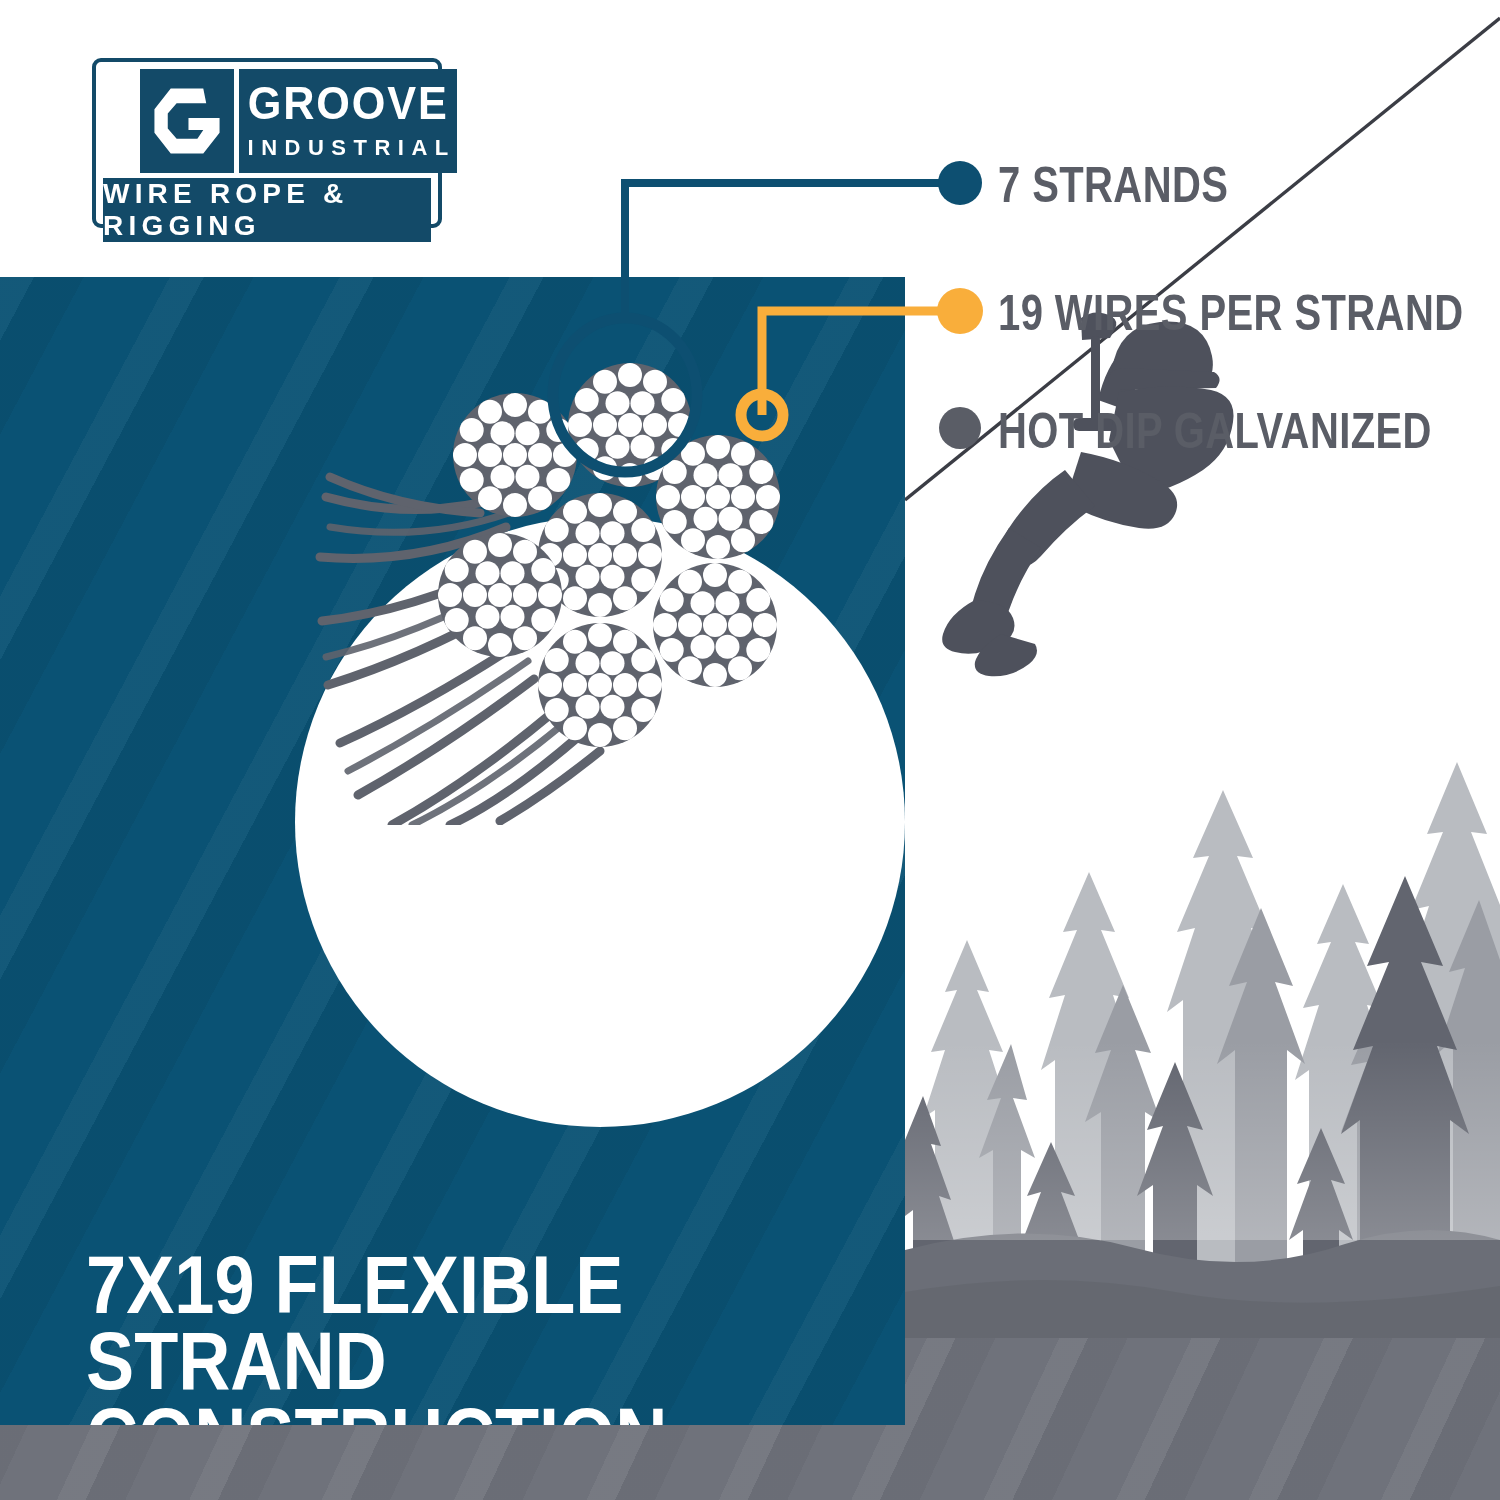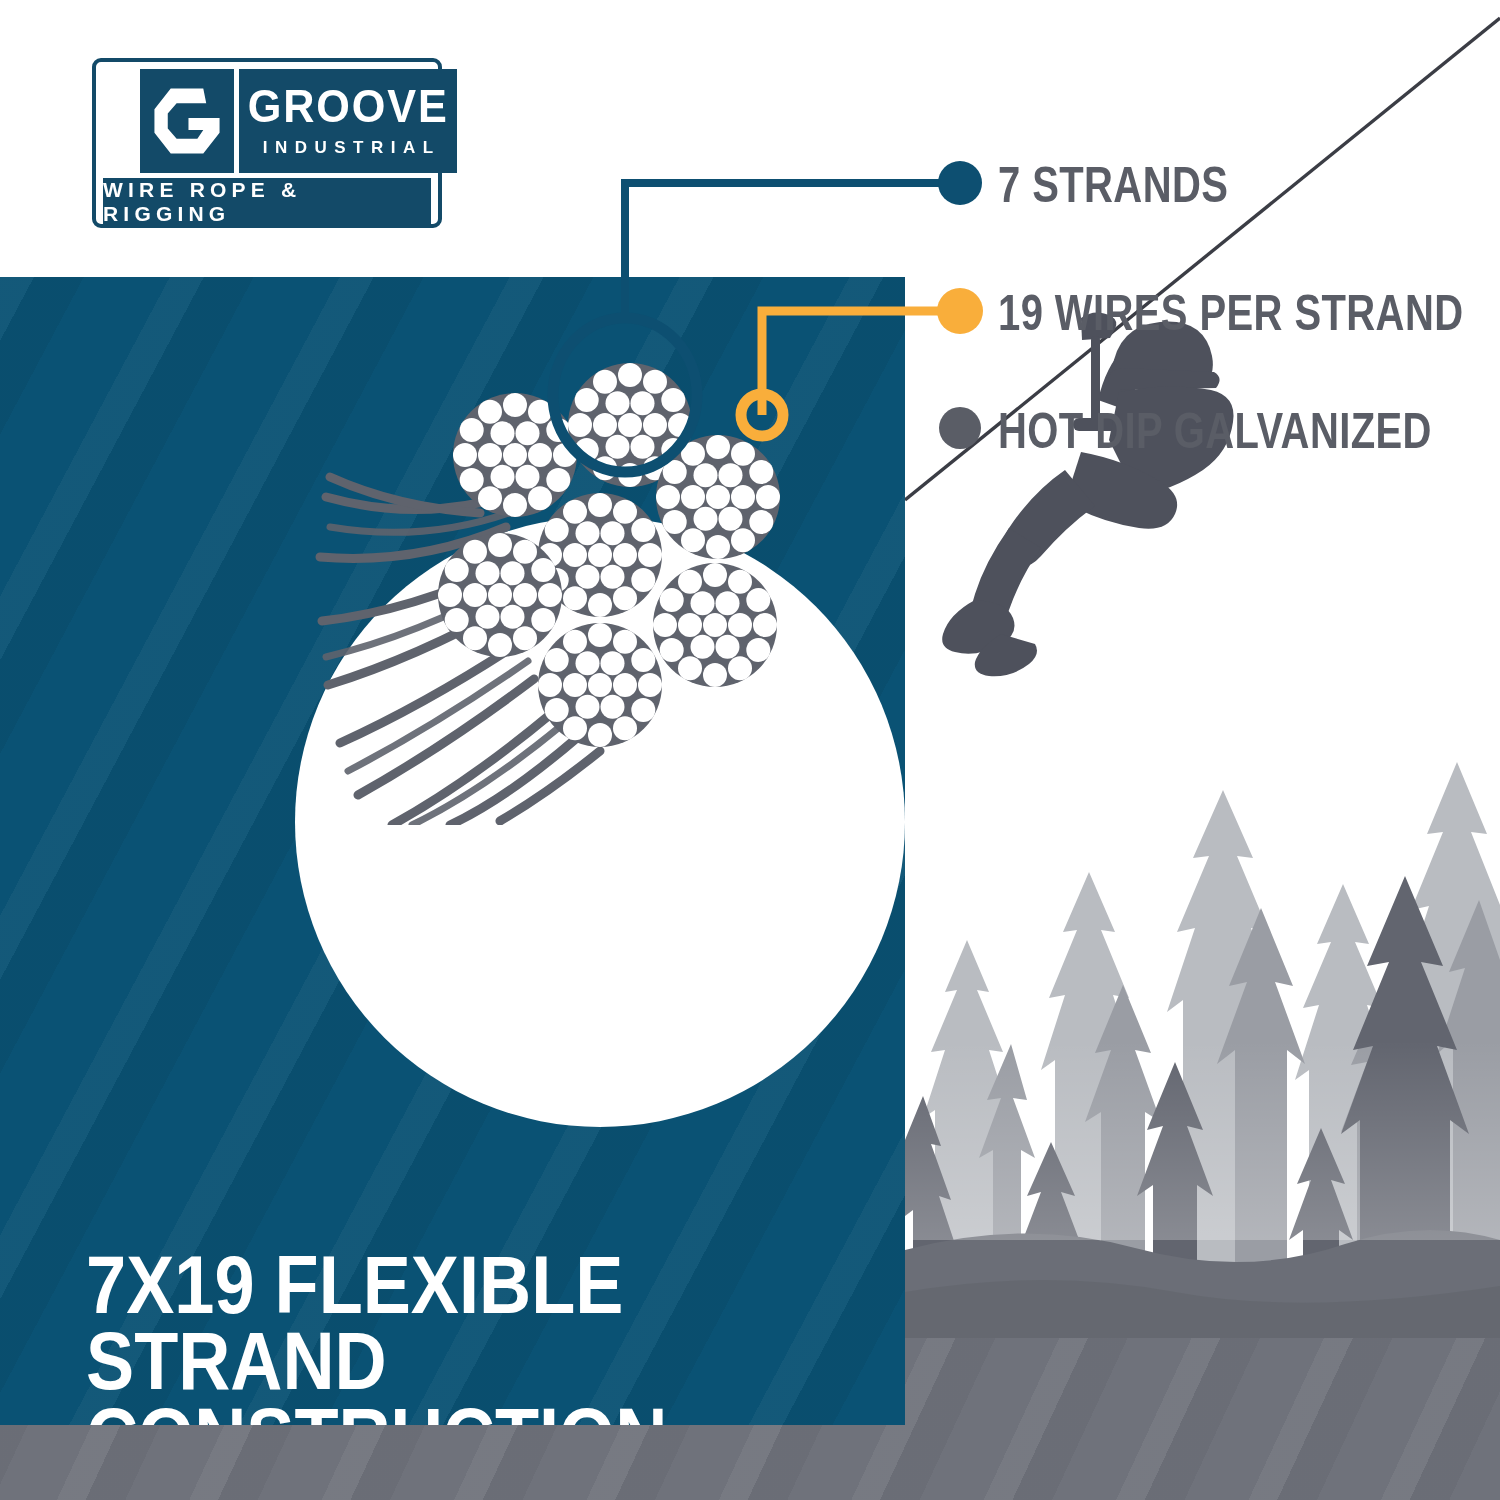--- a/index.html
+++ b/index.html
@@ -92,27 +92,27 @@
   .logo-mark svg{display:block;}
   .logo-word{
     flex:1;background:#134a68;display:flex;flex-direction:column;
     align-items:center;justify-content:center;color:#fff;
   }
   .logo-word .big{
     font-size:47px;font-weight:bold;letter-spacing:2px;line-height:.92;
     transform:scaleX(.92);
   }
   .logo-word .sub{
-    font-size:17px;font-weight:bold;letter-spacing:7.5px;
+    font-size:22px;font-weight:bold;letter-spacing:7.5px;
     margin-top:10px;padding-left:7px;text-align:center;
   }
   .logo-bottom{
     flex:1;background:#134a68;display:flex;align-items:center;
     justify-content:center;color:#fff;
-    font-size:21px;font-weight:bold;letter-spacing:5.2px;
+    font-size:28px;font-weight:bold;letter-spacing:5.2px;
   }
 </style>
 </head>
 <body>
 
 <div id="root">
 
   <div class="scene">
     <svg width="595" height="1338" viewBox="0 0 595 1338" xmlns="http://www.w3.org/2000/svg">
       <defs>

